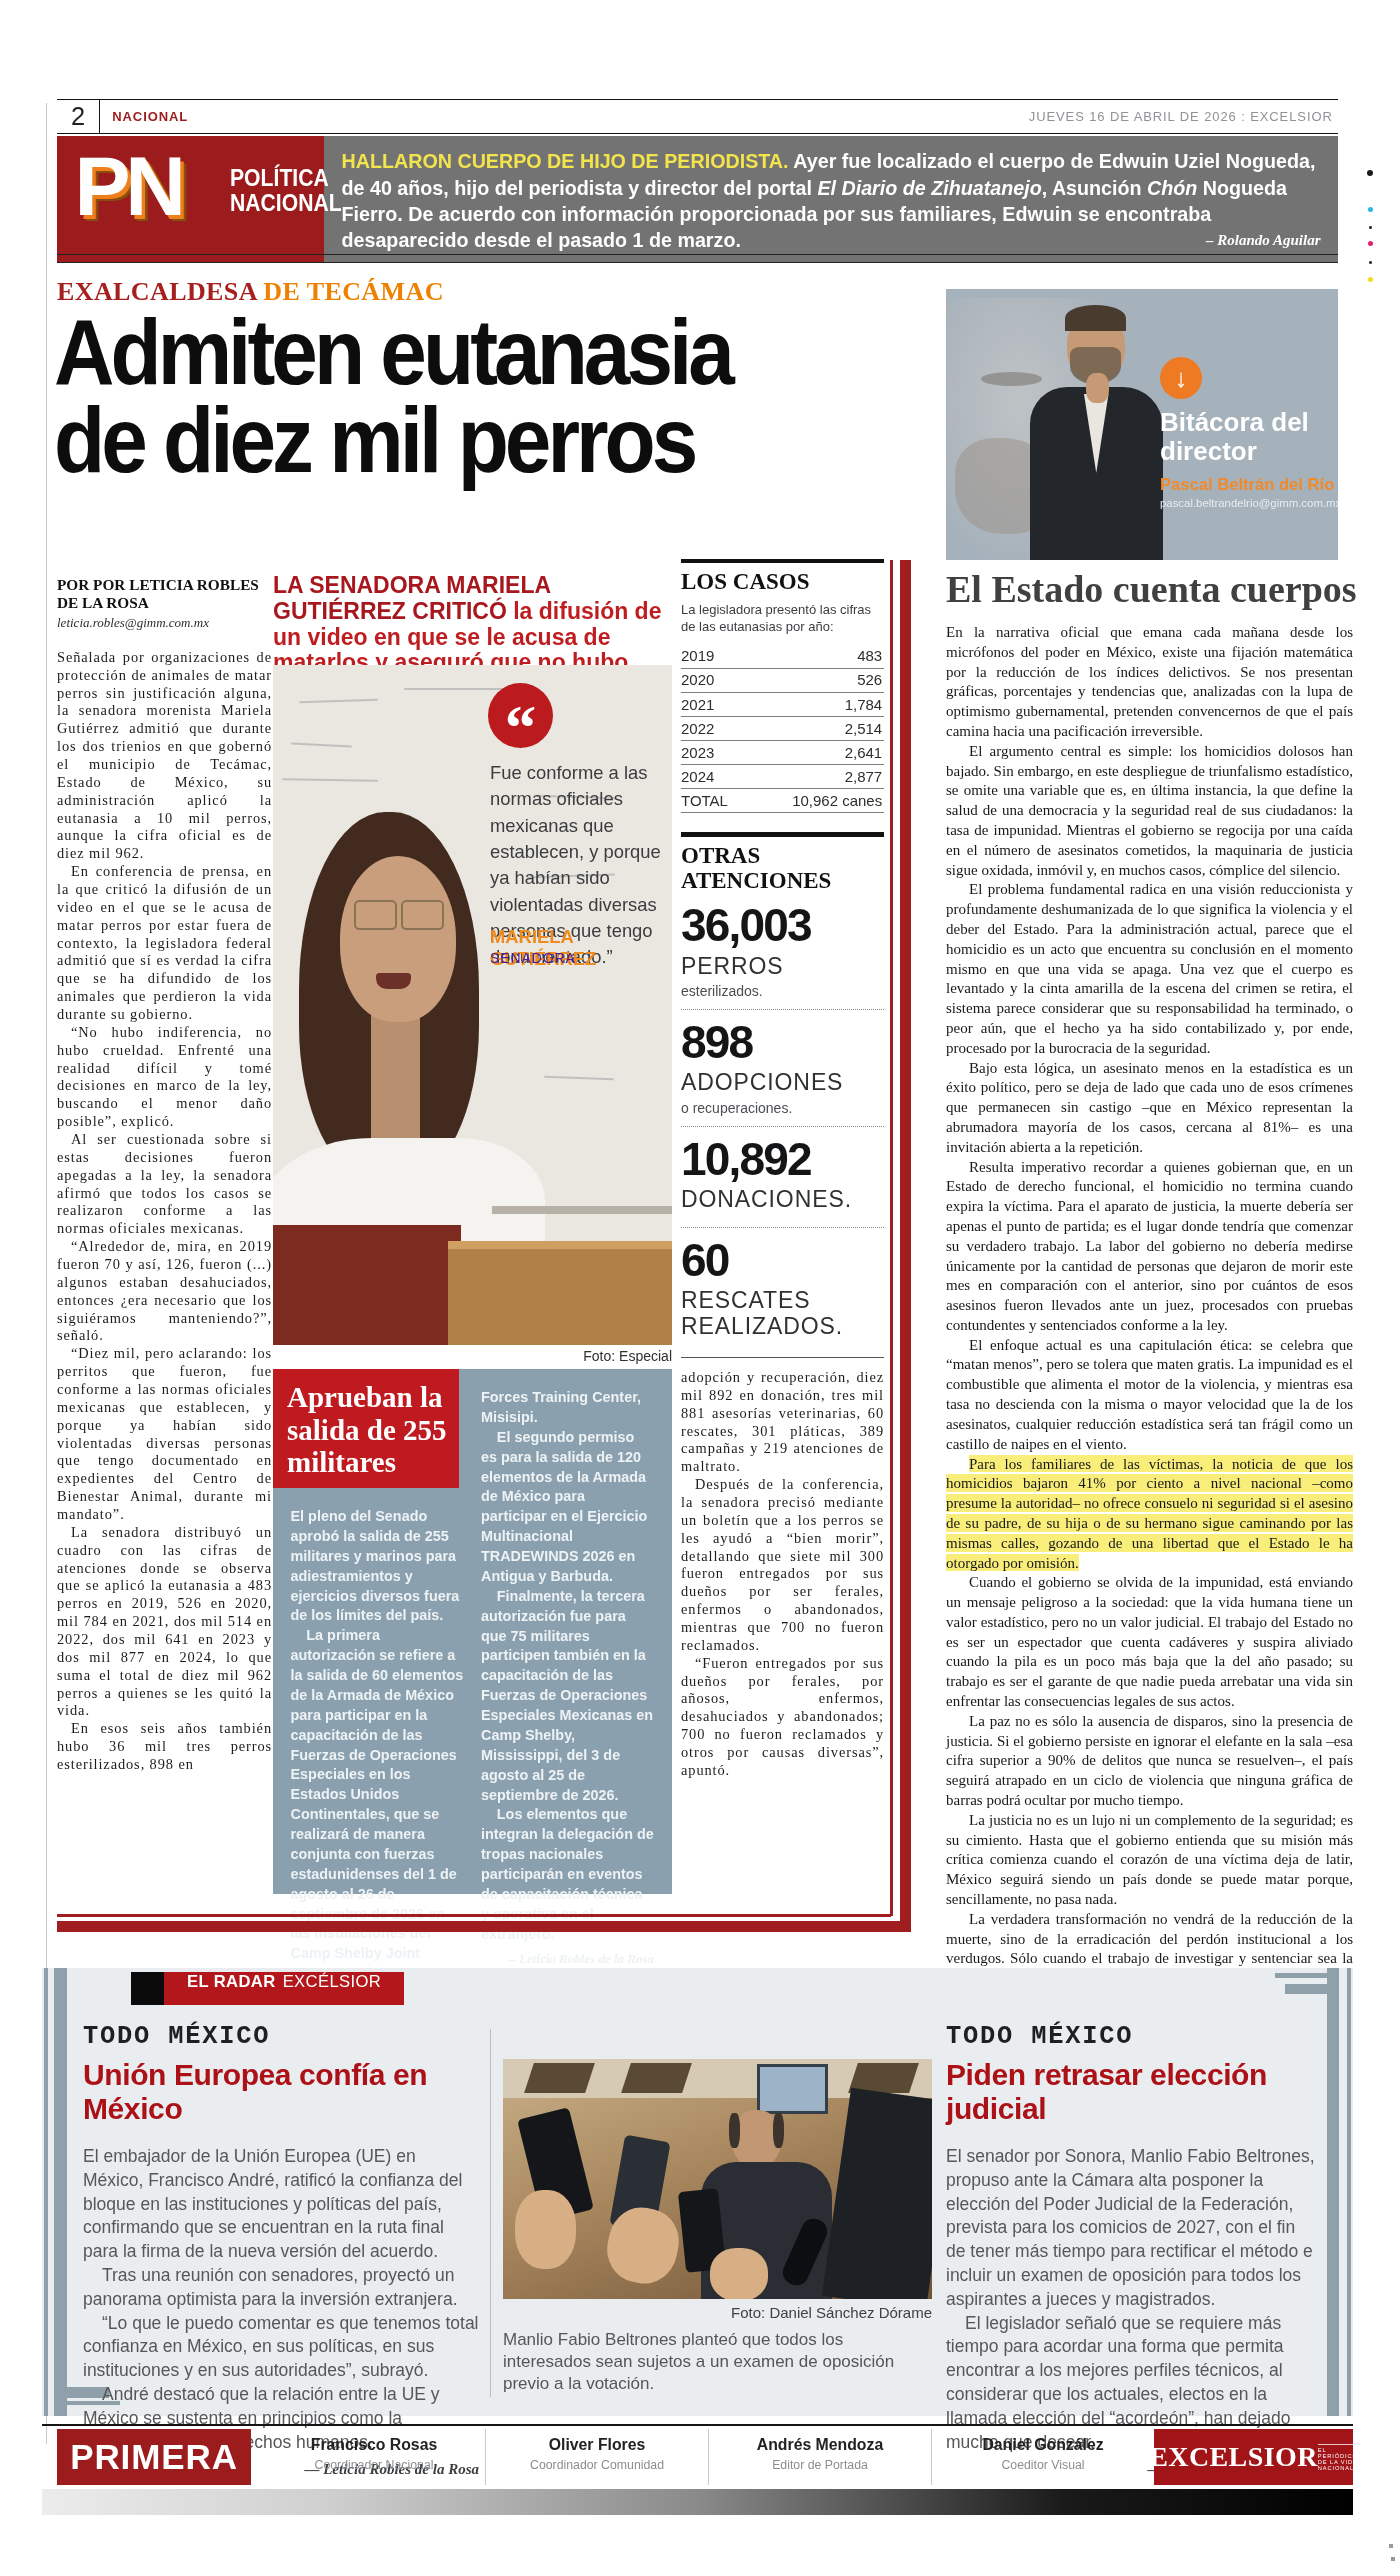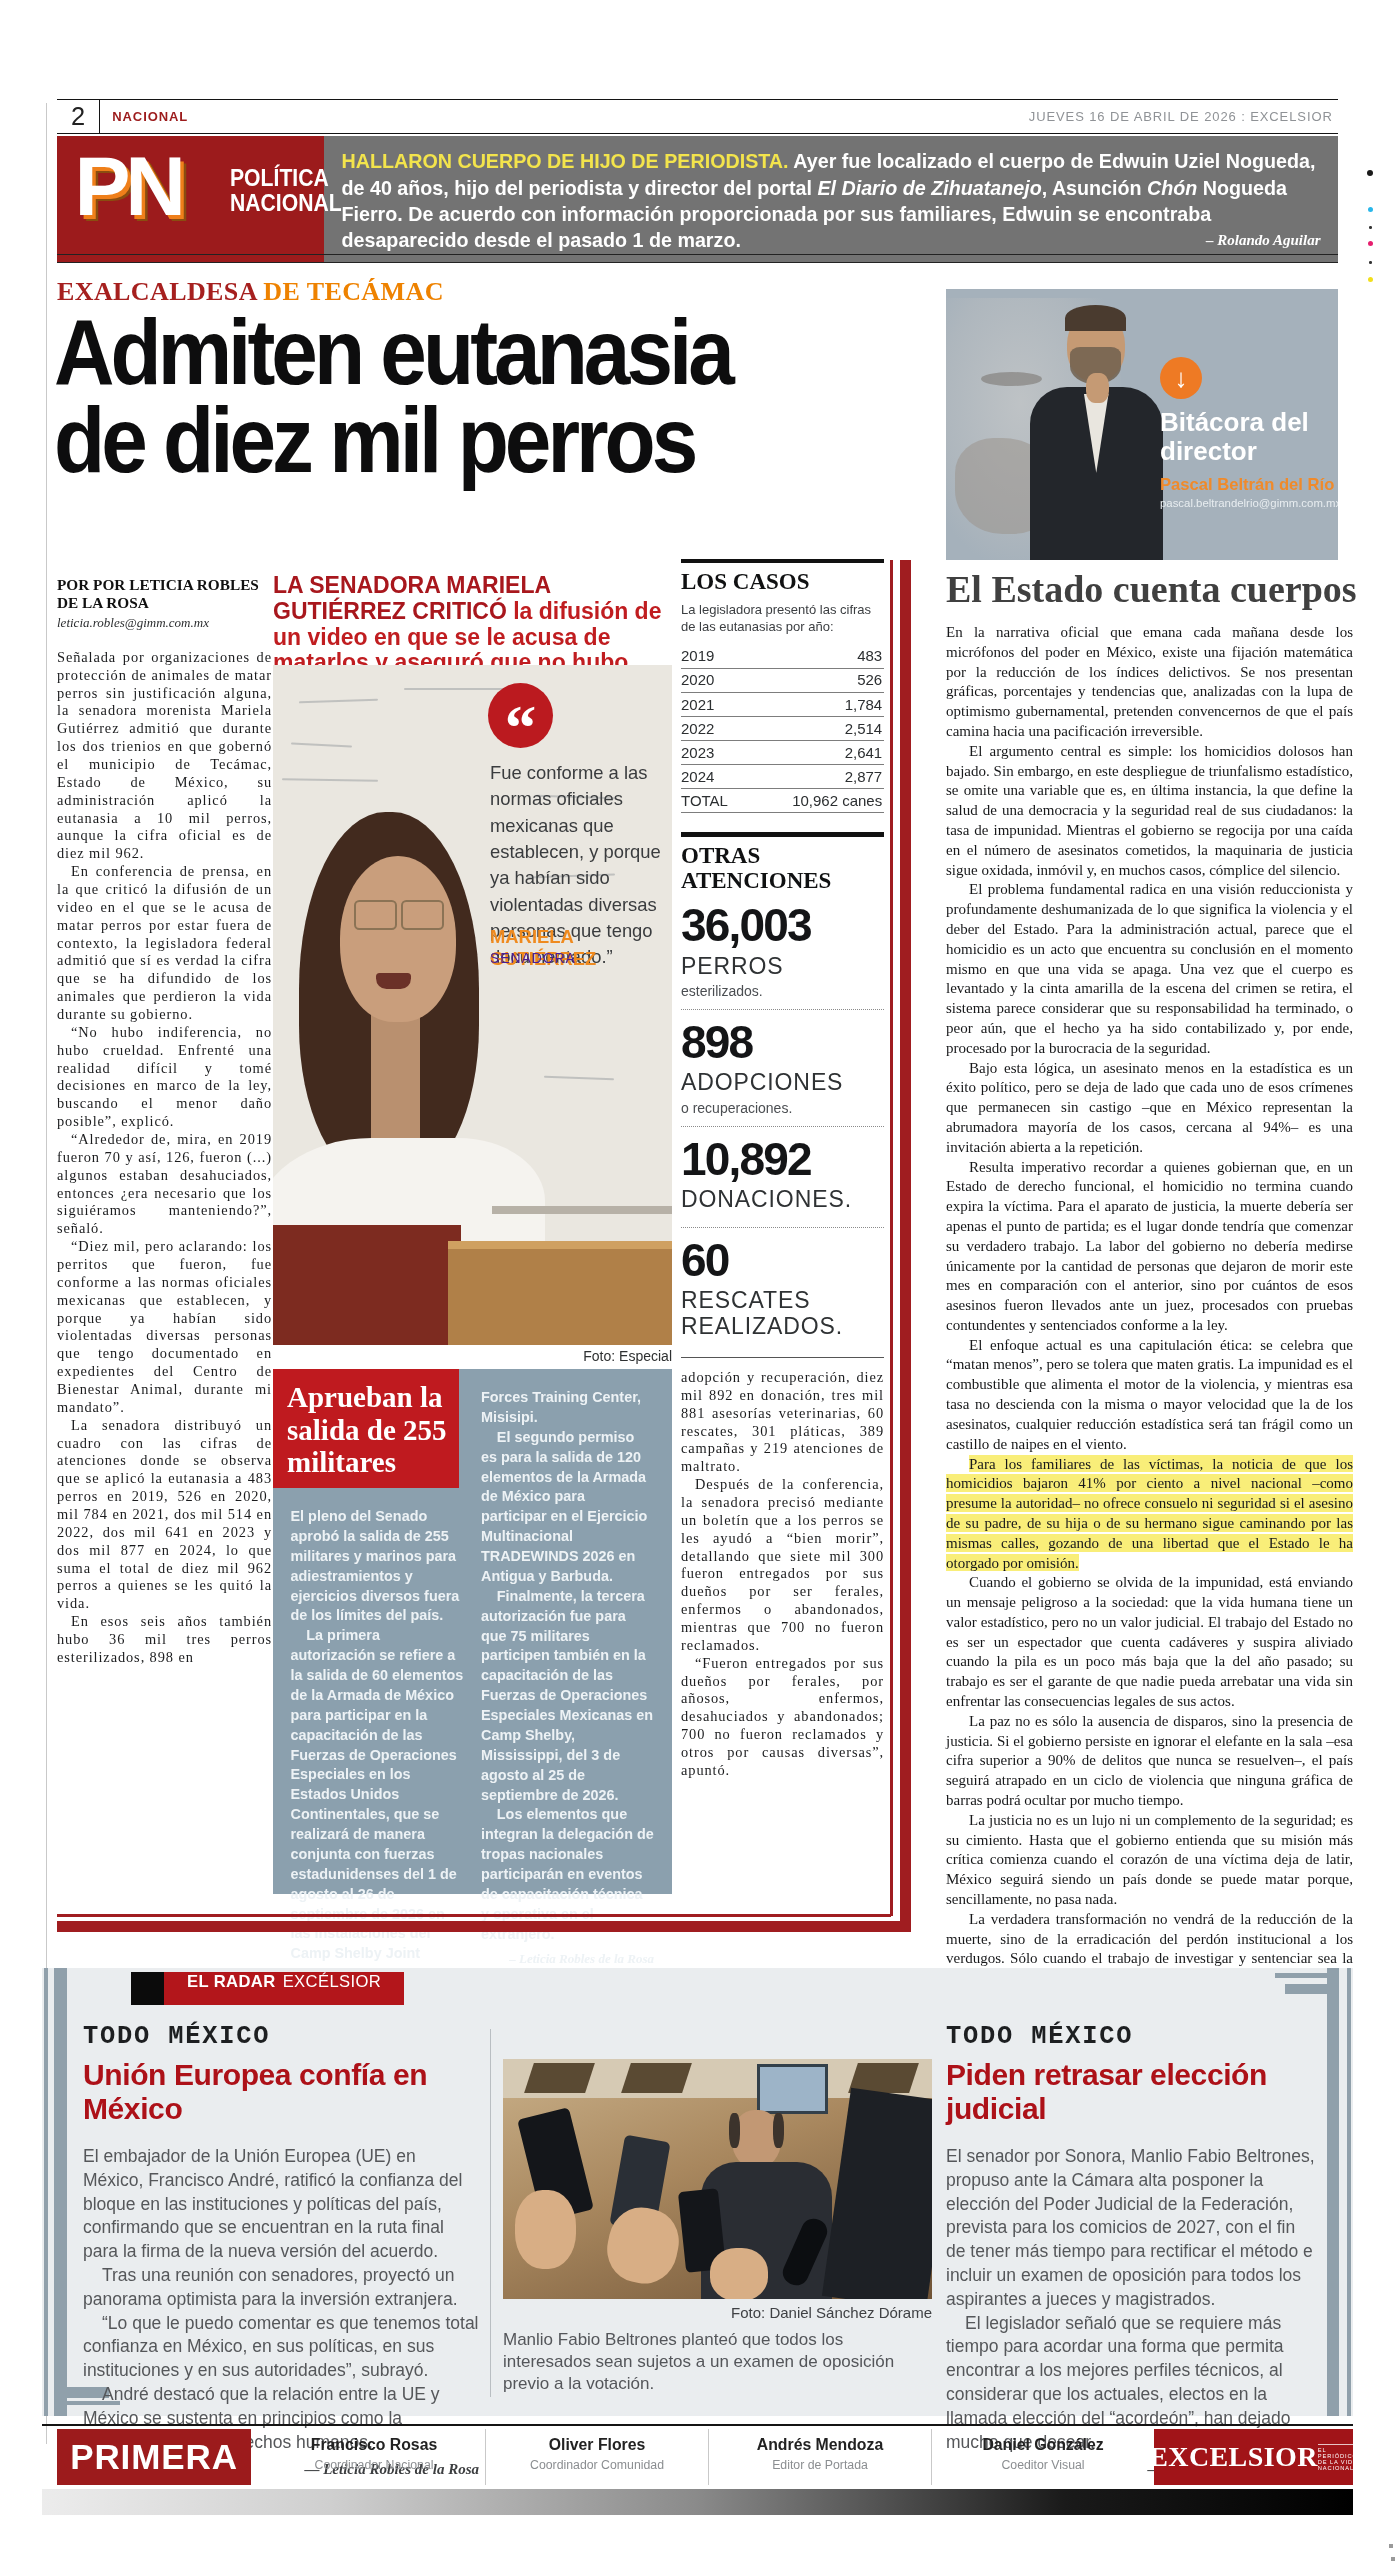--- a/index.html
+++ b/index.html
@@ -266,20 +266,21 @@
 </div>
 
 <div class="abs" id="col1">
   <div class="byline">POR POR LETICIA ROBLES DE LA ROSA</div>
   <div class="byline-email">leticia.robles@gimm.com.mx</div>
   <div class="narrowbody">
 
   <p>Señalada por organizaciones de protección de animales de matar perros sin justificación alguna, la senadora morenista Mariela Gutiérrez admitió que durante los dos trienios en que gobernó el municipio de Tecámac, Estado de México, su administración aplicó la eutanasia a 10 mil perros, aunque la cifra oficial es de diez mil 962.</p>
       <p>En conferencia de prensa, en la que criticó la difusión de un video en el que se le acusa de matar perros por estar fuera de contexto, la legisladora federal admitió que sí es verdad la cifra que se ha difundido de los animales que perdieron la vida durante su gobierno.</p>
       <p>“No hubo indiferencia, no hubo crueldad. Enfrenté una realidad difícil y tomé decisiones en marco de la ley, buscando el menor daño posible”, explicó.</p>
+      <p>Al ser cuestionada sobre si estas decisiones fueron apegadas a la ley, la senadora afirmó que todos los casos se realizaron conforme a las normas oficiales mexicanas.</p>
       <p>“Alrededor de, mira, en 2019 fueron 70 y así, 126, fueron (...) algunos estaban desahuciados, entonces ¿era necesario que los siguiéramos manteniendo?”, señaló.</p>
       <p>“Diez mil, pero aclarando: los perritos que fueron, fue conforme a las normas oficiales mexicanas que establecen, y porque ya habían sido violentadas diversas personas que tengo documentado en expedientes del Centro de Bienestar Animal, durante mi mandato”.</p>
       <p>La senadora distribuyó un cuadro con las cifras de atenciones donde se observa que se aplicó la eutanasia a 483 perros en 2019, 526 en 2020, mil 784 en 2021, dos mil 514 en 2022, dos mil 641 en 2023 y dos mil 877 en 2024, lo que suma el total de diez mil 962 perros a quienes se les quitó la vida.</p>
       <p>En esos seis años también hubo 36 mil tres perros esterilizados, 898 en</p>
     </div>
 </div>
 
 <div class="abs" id="subhead">
   <span class="sh-bold">LA SENADORA MARIELA GUTIÉRREZ CRITICÓ</span><span> la difusión de un video en que se le acusa de matarlos y aseguró que no hubo crueldad y respetó la ley</span>
 </div>
@@ -414,21 +415,21 @@
   <div id="bit-author">Pascal Beltrán del Río</div>
   <div id="bit-email">pascal.beltrandelrio@gimm.com.mx</div>
 </div>
 
 <div class="abs" id="op-headline">El Estado cuenta cuerpos</div>
 <div class="abs" id="opinion">
 
 <p><span>En la narrativa oficial que emana cada mañana desde los micrófonos del poder en México, existe una fijación matemática por la reducción de los índices delictivos. Se nos presentan gráficas, porcentajes y tendencias que, analizadas con la lupa de optimismo gubernamental, pretenden convencernos de que el país camina hacia una pacificación irreversible.</span></p>
     <p><span>El argumento central es simple: los homicidios dolosos han bajado. Sin embargo, en este despliegue de triunfalismo estadístico, se omite una variable que es, en última instancia, la que define la salud de una democracia y la seguridad real de sus ciudadanos: la tasa de impunidad. Mientras el gobierno se regocija por una caída en el número de asesinatos cometidos, la maquinaria de justicia sigue oxidada, inmóvil y, en muchos casos, cómplice del silencio.</span></p>
     <p><span>El problema fundamental radica en una visión reduccionista y profundamente deshumanizada de lo que significa la violencia y el deber del Estado. Para la administración actual, parece que el homicidio es un acto que encuentra su conclusión en el momento mismo en que una vida se apaga. Una vez que el cuerpo es levantado y la cinta amarilla de la escena del crimen se retira, el sistema parece considerar que su responsabilidad ha terminado, o peor aún, que el hecho ya ha sido contabilizado y, por ende, procesado por la burocracia de la seguridad.</span></p>
-    <p><span>Bajo esta lógica, un asesinato menos en la estadística es un éxito político, pero se deja de lado que cada uno de esos crímenes que permanecen sin castigo –que en México representan la abrumadora mayoría de los casos, cercana al 94%– es una invitación abierta a la repetición.</span></p>
+    <p><span>Bajo esta lógica, un asesinato menos en la estadística es un éxito político, pero se deja de lado que cada uno de esos crímenes que permanecen sin castigo –que en México representan la abrumadora mayoría de los casos, cercana al 81%– es una invitación abierta a la repetición.</span></p>
     <p><span>Resulta imperativo recordar a quienes gobiernan que, en un Estado de derecho funcional, el homicidio no termina cuando expira la víctima. Para el aparato de justicia, la muerte debería ser apenas el punto de partida; es el lugar donde tendría que comenzar su verdadero trabajo. La labor del gobierno no debería medirse únicamente por la cantidad de personas que dejaron de morir este mes en comparación con el anterior, sino por cuántos de esos asesinos fueron llevados ante un juez, procesados con pruebas contundentes y sentenciados conforme a la ley.</span></p>
     <p><span>El enfoque actual es una capitulación ética: se celebra que “matan menos”, pero se tolera que maten gratis. La impunidad es el combustible que alimenta el motor de la violencia, y mientras esa tasa no descienda con la misma o mayor velocidad que la de los asesinatos, cualquier reducción estadística será tan frágil como un castillo de naipes en el viento.</span></p>
     <p class="hl"><span>Para los familiares de las víctimas, la noticia de que los homicidios bajaron 41% por ciento a nivel nacional –como presume la autoridad– no ofrece consuelo ni seguridad si el asesino de su padre, de su hija o de su hermano sigue caminando por las mismas calles, gozando de una libertad que el Estado le ha otorgado por omisión.</span></p>
     <p><span>Cuando el gobierno se olvida de la impunidad, está enviando un mensaje peligroso a la sociedad: que la vida humana tiene un valor estadístico, pero no un valor judicial. El trabajo del Estado no es ser un espectador que cuenta cadáveres y suspira aliviado cuando la pila es un poco más baja que la del año pasado; su trabajo es ser el garante de que nadie pueda arrebatar una vida sin enfrentar las consecuencias legales de sus actos.</span></p>
     <p><span>La paz no es sólo la ausencia de disparos, sino la presencia de justicia. Si el gobierno persiste en ignorar el elefante en la sala –esa cifra superior a 90% de delitos que nunca se resuelven–, el país seguirá atrapado en un ciclo de violencia que ninguna gráfica de barras podrá ocultar por mucho tiempo.</span></p>
     <p><span>La justicia no es un lujo ni un complemento de la seguridad; es su cimiento. Hasta que el gobierno entienda que su misión más crítica comienza cuando el corazón de una víctima deja de latir, México seguirá siendo un país donde se puede matar porque, sencillamente, no pasa nada.</span></p>
     <p><span>La verdadera transformación no vendrá de la reducción de la muerte, sino de la erradicación del perdón institucional a los verdugos. Sólo cuando el trabajo de investigar y sentenciar sea la prioridad, podremos hablar de un país que realmente protege la vida de sus ciudadanos.</span></p>
   </div>
 
 <div class="abs" id="radar">

